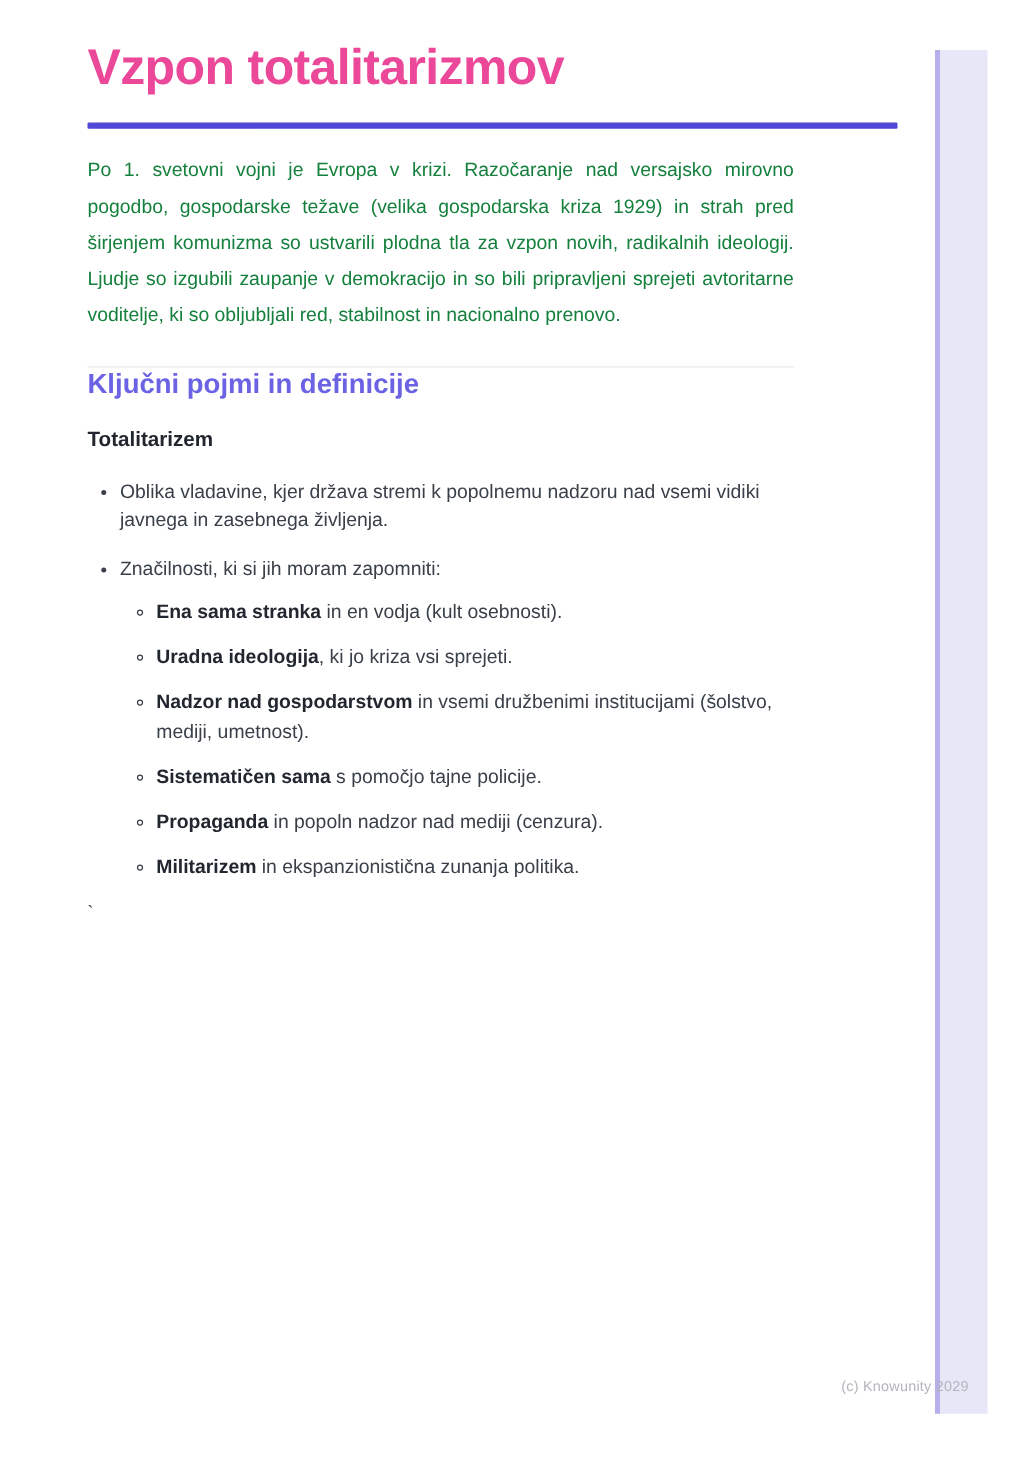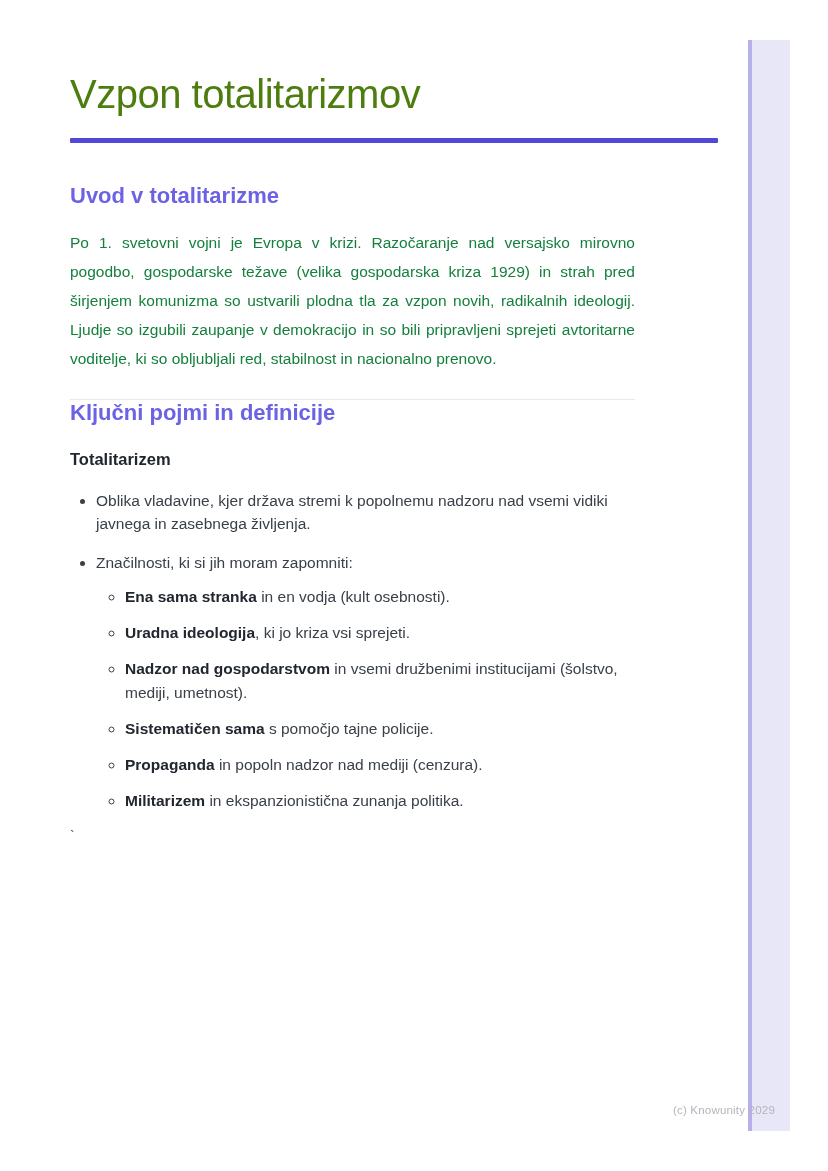--- a/index.html
+++ b/index.html
@@ -26,25 +26,25 @@
     border-left: 4px solid #b5b0e9;
     z-index: 1;
   }
   .content {
     position: relative;
     z-index: 2;
     padding: 0 0 0 70px;
   }
   .doc-title {
     margin: 0;
-    padding-top: 72px;
+    padding-top: 32px;
     font-size: 40px;
-    font-weight: normal;
+    font-weight: bold;
     letter-spacing: -0.5px;
-    color: #4d7c0f;
+    color: #ec4899;
     line-height: 1.1;
   }
   .title-rule {
     width: 648px;
     height: 5px;
     background: #5148d8;
     border: none;
     margin: 22px 0 0 0;
     border-radius: 1px;
   }
@@ -127,21 +127,20 @@
 <div class="page">
 
   <div class="side-stripe"></div>
 
   <div class="content">
 
     <h1 class="doc-title">Vzpon totalitarizmov</h1>
 
     <hr class="title-rule">
 
-    <h2 class="section-heading intro-heading">Uvod v totalitarizme</h2>
 
     <p class="intro-paragraph">Po 1. svetovni vojni je Evropa v krizi. Razočaranje nad versajsko mirovno pogodbo, gospodarske težave (velika gospodarska kriza 1929) in strah pred širjenjem komunizma so ustvarili plodna tla za vzpon novih, radikalnih ideologij. Ljudje so izgubili zaupanje v demokracijo in so bili pripravljeni sprejeti avtoritarne voditelje, ki so obljubljali red, stabilnost in nacionalno prenovo.</p>
 
     <hr class="section-divider">
 
     <h2 class="section-heading key-heading">Ključni pojmi in definicije</h2>
 
     <h3 class="sub-heading">Totalitarizem</h3>
 
     <ul class="main-list">

